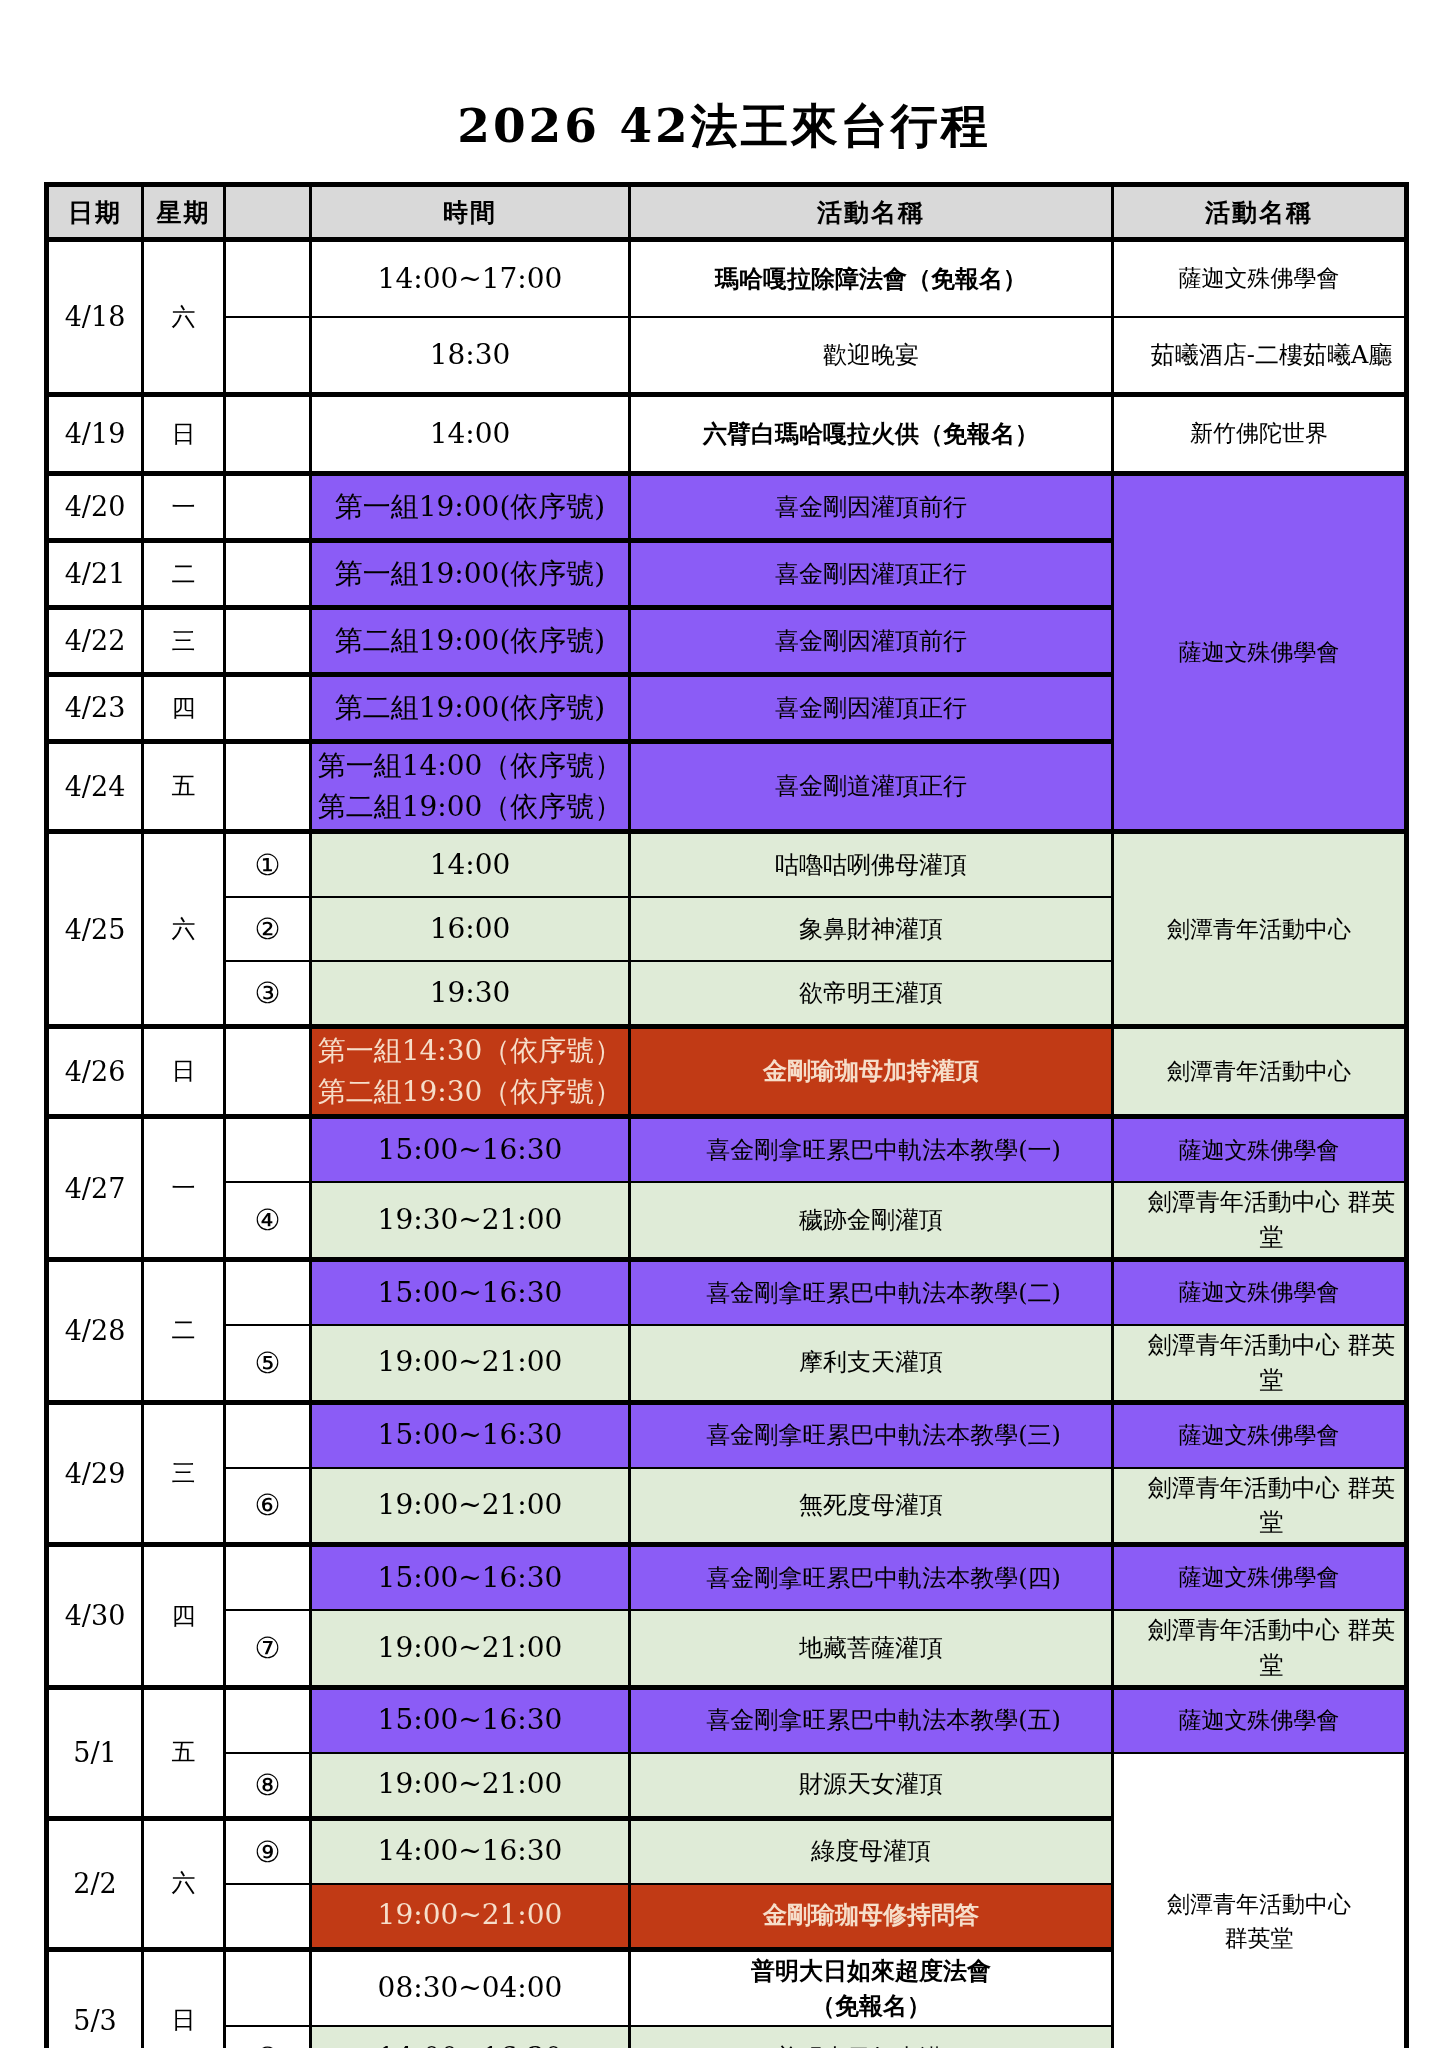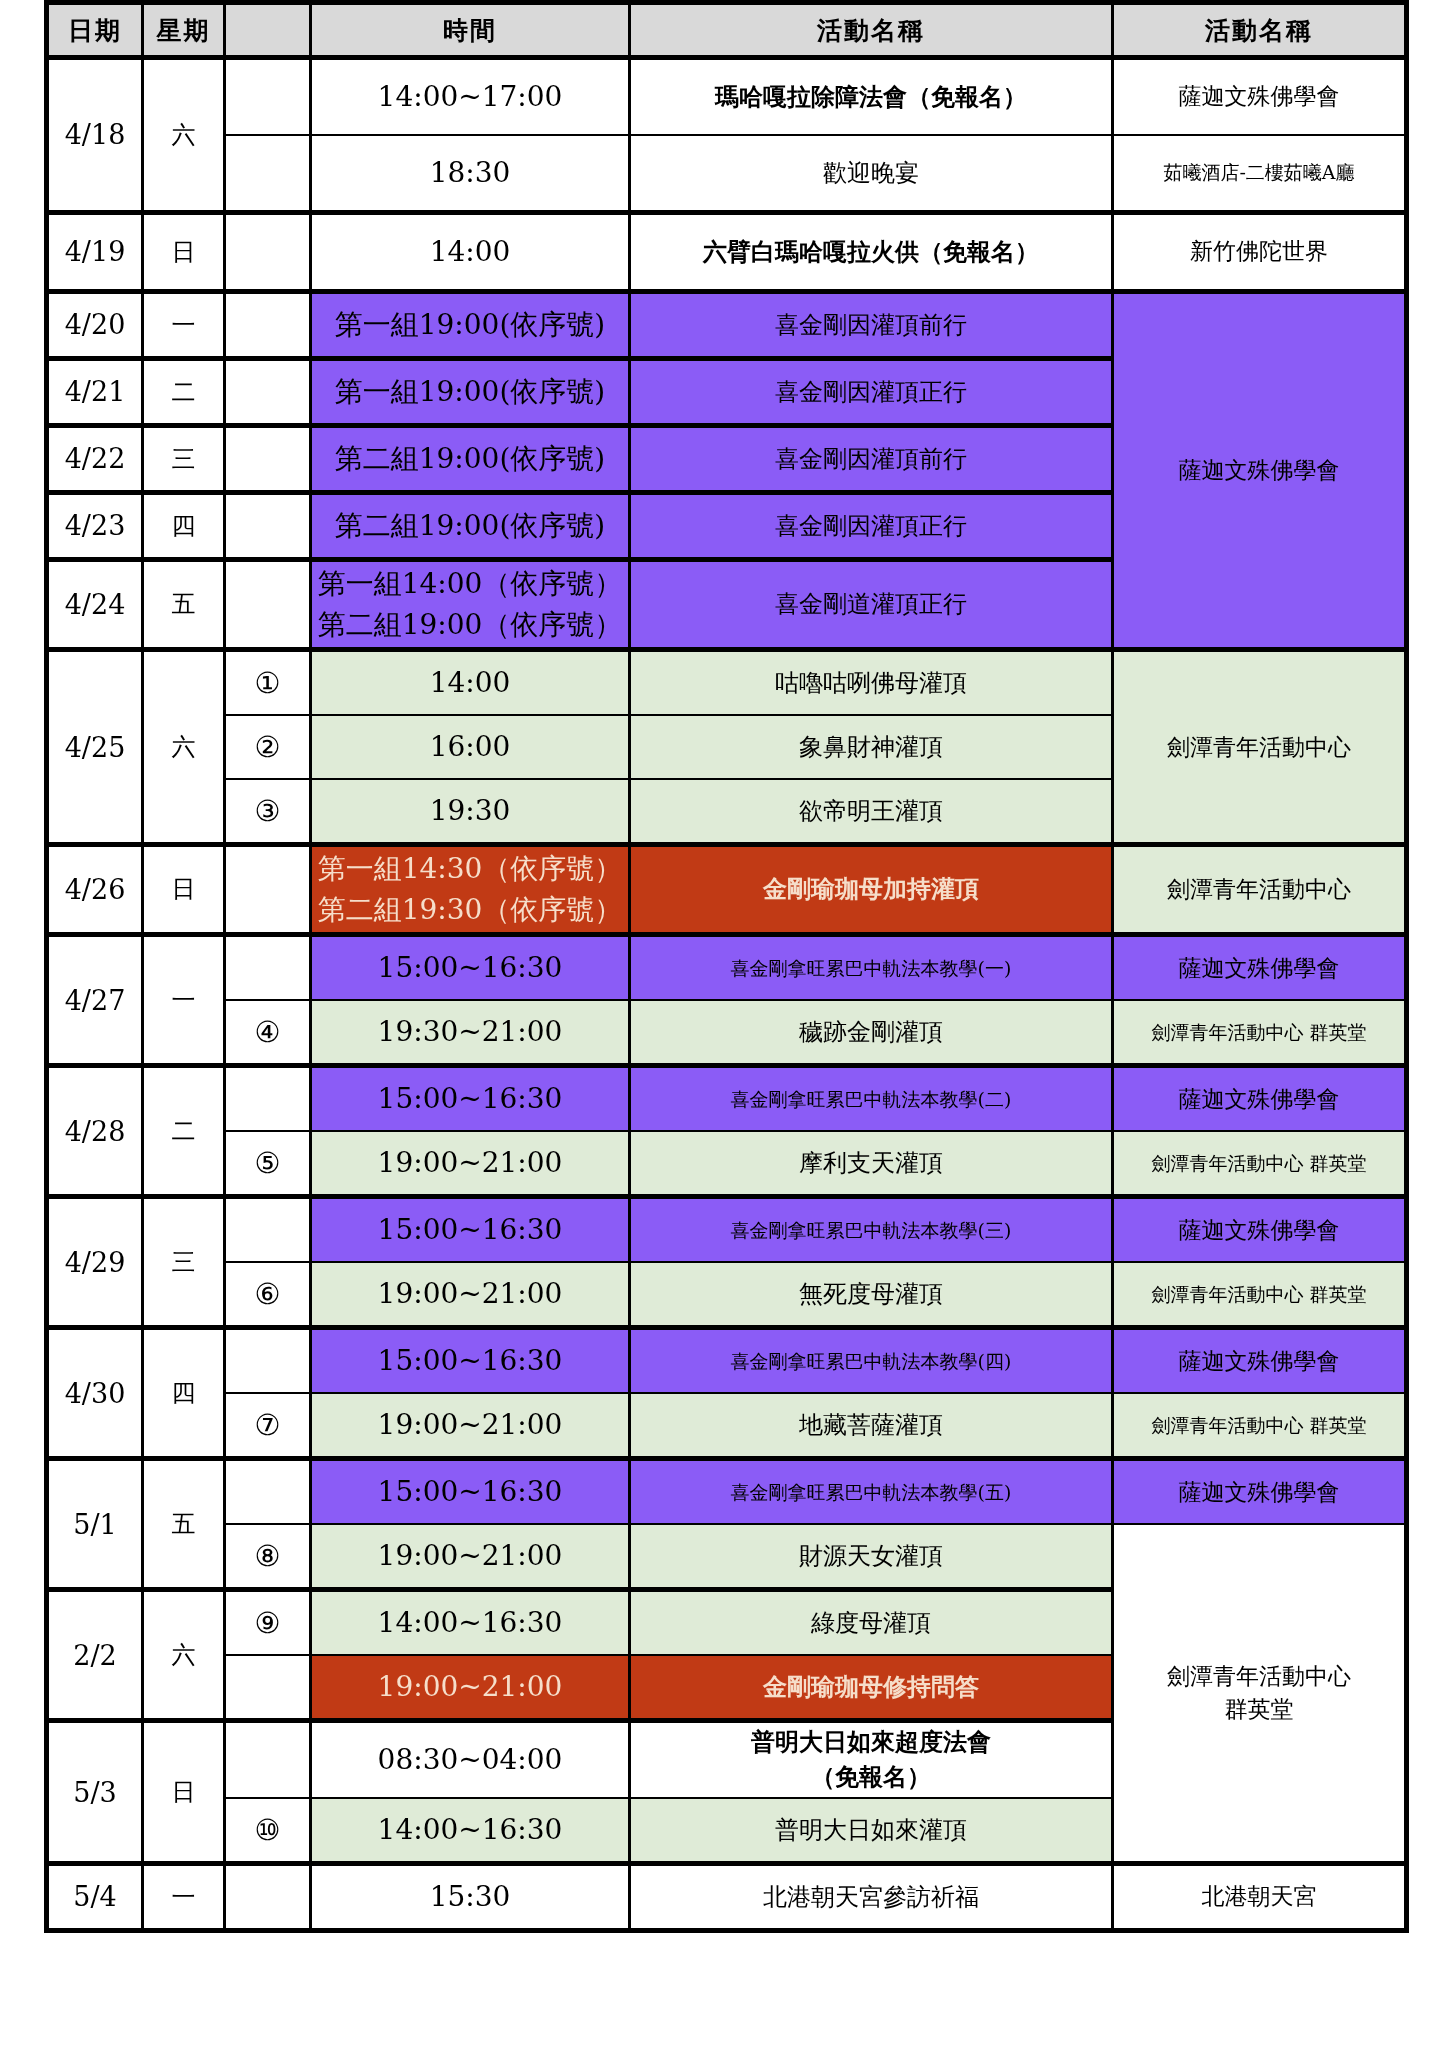--- a/index.html
+++ b/index.html
@@ -34,26 +34,27 @@
   .col-date{font-size:27px;}
   .col-wd{font-size:24px;}
   .col-seq{font-size:29px;}
   .col-time{font-size:28px;}
   .col-act{font-size:24px;}
   .col-loc{font-size:23px;text-align:center;}
   .bg-y{background:#8b5cf6;}
   .bg-g{background:#DFEBD7;}
   .bg-r{background:#C13A15;color:#F6DECA;}
   .bold{font-weight:700;}
-  .sm{font-size:19px;}
+  .sm{font-size:24px;padding-left:29px;}
 </style>
 </head>
 <body>
 
 <div class="page">
+  <h1 class="title">2026 42法王來台行程</h1>
 
   <table class="sched">
     <colgroup>
       <col style="width:96px">
       <col style="width:82px">
       <col style="width:86px">
       <col style="width:319px">
       <col style="width:483px">
       <col style="width:294px">
     </colgroup>

